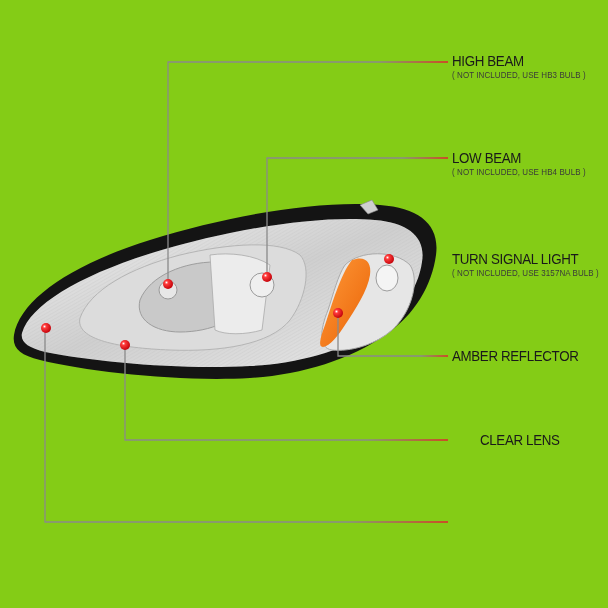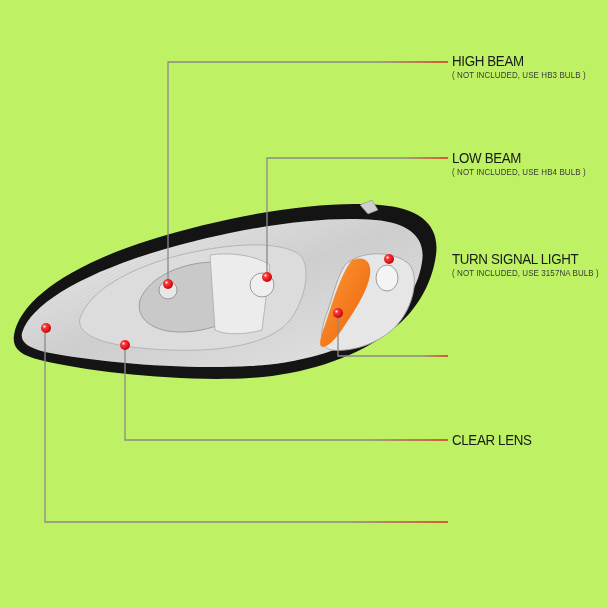--- a/index.html
+++ b/index.html
@@ -1,16 +1,16 @@
 <!DOCTYPE html>
 <html><head>
   <meta charset="utf-8">
   <style>
     html, body { margin: 0; padding: 0; background: #ffffff; }
-    .canvas { position: relative; width: 608px; height: 608px; overflow: hidden; background: #bef264; font-family: "Liberation Sans", sans-serif; }
+    .canvas { position: relative; width: 608px; height: 608px; overflow: hidden; background: #84cc16; font-family: "Liberation Sans", sans-serif; }
     svg.art { position: absolute; left: 0; top: 0; width: 608px; height: 608px; }
     .label { position: absolute; left: 452px; color: #1a1a1a; }
     .label .title { font-family: "Liberation Sans", sans-serif; font-size: 15.5px; font-weight: 400; letter-spacing: -0.4px; line-height: 16px; transform: scaleX(0.86); transform-origin: left center; white-space: nowrap; display: block; }
     .label .note { font-family: "Liberation Sans", sans-serif; font-size: 9.5px; color: #3a3a3a; letter-spacing: 0.1px; line-height: 11px; transform: scaleX(0.84); transform-origin: left center; white-space: nowrap; display: block; }
   </style>
 </head>
 <body>
 
 <div class="canvas">
   <svg class="art" viewBox="0 0 608 608">
@@ -88,16 +88,19 @@
     <span class="note">( NOT INCLUDED, USE  HB3  BULB )</span>
   </div>
   <div class="label" style="top:150px;">
     <span class="title">LOW BEAM</span>
     <span class="note">( NOT INCLUDED, USE  HB4  BULB )</span>
   </div>
   <div class="label" style="top:251px;">
     <span class="title">TURN SIGNAL LIGHT</span>
     <span class="note">( NOT INCLUDED, USE  3157NA  BULB )</span>
   </div>
-  <div class="label" style="top:432px;">
+  <div class="label" style="top:348px;">
+    <span class="title">AMBER REFLECTOR</span>
+  </div>
+  <div class="label" style="top:432px;margin-left:28px;">
     <span class="title">CLEAR LENS</span>
   </div>
 </div>
 
 </body></html>

